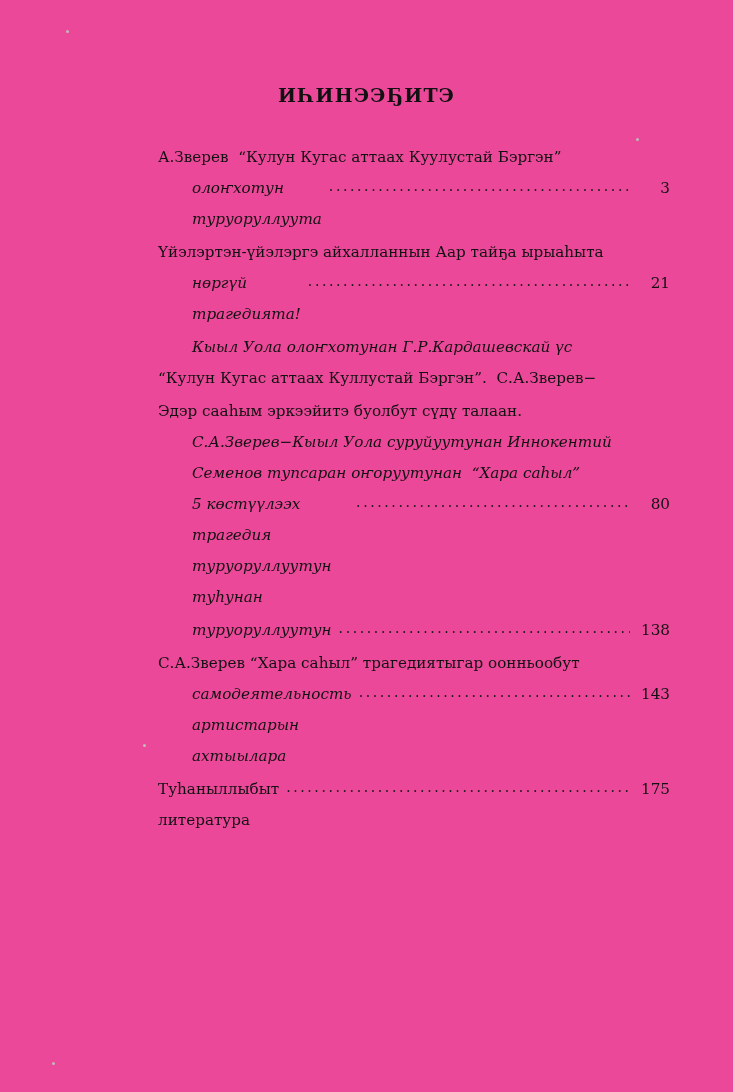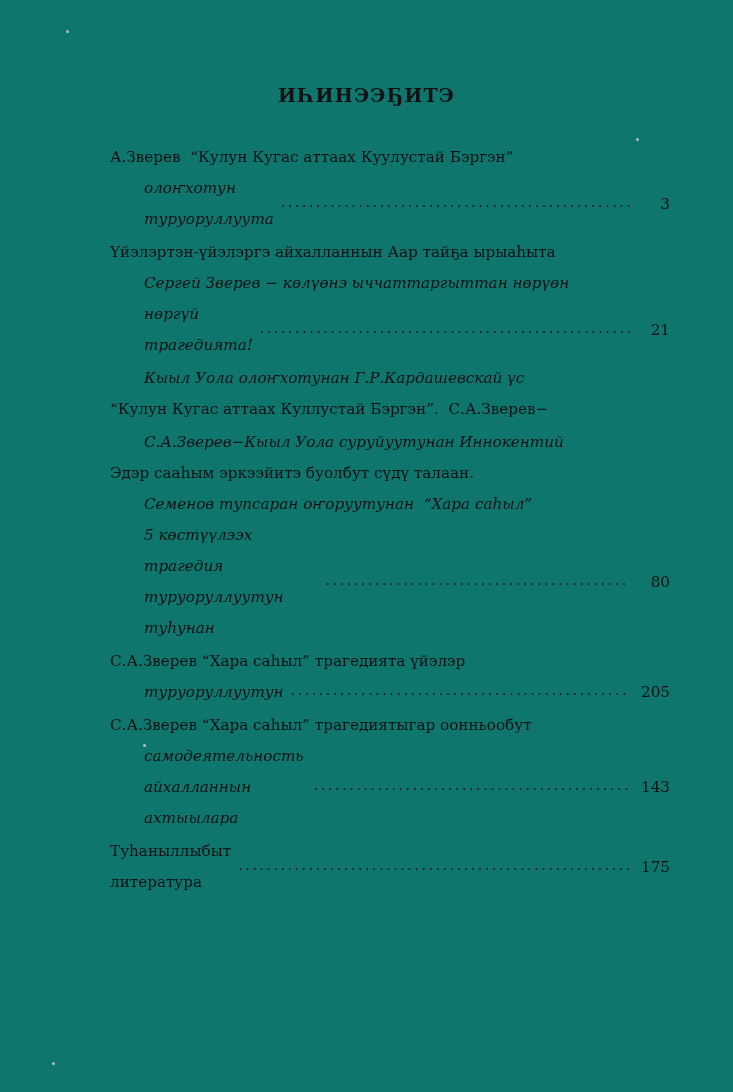--- a/index.html
+++ b/index.html
@@ -11,21 +11,21 @@
     width: 733px;
     height: 1092px;
     font-family: "Liberation Serif", serif;
     color: #111111;
     position: relative;
     overflow: hidden;
   }
   .page {
     position: absolute;
     inset: 0;
-    background: #0f766e;
+    background: #ec4899;
   }
   .page-title {
     position: absolute;
     top: 84px;
     left: 0;
     right: 0;
     text-align: center;
     font-size: 19px;
     letter-spacing: 1.2px;
     font-weight: 700;
@@ -35,24 +35,25 @@
     position: absolute;
     top: 142px;
     left: 110px;
     width: 560px;
   }
   .entry {
     margin-bottom: 2px;
   }
   .line {
     display: flex;
-    align-items: center;
+    align-items: flex-start;
     line-height: 31px;
     font-size: 15.2px;
     font-family: "DejaVu Serif", serif;
+    margin-left: 48px;
   }
   .line.indent .txt {
     padding-left: 34px;
     font-style: italic;
   }
   .txt {
     white-space: pre-wrap;
   }
   .dots {
     flex: 1 1 auto;
@@ -106,69 +107,63 @@
         <div class="line indent">
           <span class="txt">олоҥхотун туруоруллуута</span>
           <span class="dots"></span>
           <span class="pageno">3</span>
         </div>
       </div>
       <div class="entry">
         <div class="line nodots">
           <span class="txt">Үйэлэртэн-үйэлэргэ айхалланнын Аар тайҕа ырыаһыта</span>
         </div>
-        <div class="line indent nodots">
-          <span class="txt">Сергей Зверев − көлүөнэ ыччаттаргыттан нөрүөн</span>
-        </div>
         <div class="line indent">
           <span class="txt">нөргүй трагедията!</span>
           <span class="dots"></span>
           <span class="pageno">21</span>
         </div>
       </div>
       <div class="entry">
         <div class="line indent nodots">
           <span class="txt">Кыыл Уола олоҥхотунан Г.Р.Кардашевскай үс</span>
         </div>
         <div class="line nodots">
           <span class="txt">“Кулун Кугас аттаах Куллустай Бэргэн”.  С.А.Зверев−</span>
         </div>
       </div>
       <div class="entry">
+        <div class="line nodots">
+          <span class="txt">Эдэр сааһым эркээйитэ буолбут сүдү талаан.</span>
+        </div>
         <div class="line indent nodots">
           <span class="txt">С.А.Зверев−Кыыл Уола суруйуутунан Иннокентий</span>
-        </div>
-        <div class="line nodots">
-          <span class="txt">Эдэр сааһым эркээйитэ буолбут сүдү талаан.</span>
         </div>
         <div class="line indent nodots">
           <span class="txt">Семенов тупсаран оҥоруутунан  “Хара саһыл”</span>
         </div>
         <div class="line indent">
           <span class="txt">5 көстүүлээх трагедия туруоруллуутун туһунан</span>
           <span class="dots"></span>
           <span class="pageno">80</span>
         </div>
       </div>
       <div class="entry">
-        <div class="line nodots">
-          <span class="txt">С.А.Зверев “Хара саһыл” трагедията үйэлэр</span>
-        </div>
         <div class="line indent">
           <span class="txt">туруоруллуутун</span>
           <span class="dots"></span>
-          <span class="pageno">205</span>
+          <span class="pageno">138</span>
         </div>
       </div>
       <div class="entry">
         <div class="line nodots">
           <span class="txt">С.А.Зверев “Хара саһыл” трагедиятыгар оонньообут</span>
         </div>
         <div class="line indent">
-          <span class="txt">самодеятельность айхалланнын ахтыылара</span>
+          <span class="txt">самодеятельность артистарын ахтыылара</span>
           <span class="dots"></span>
           <span class="pageno">143</span>
         </div>
       </div>
       <div class="entry">
         <div class="line">
           <span class="txt">Туһаныллыбыт литература</span>
           <span class="dots"></span>
           <span class="pageno">175</span>
         </div>

